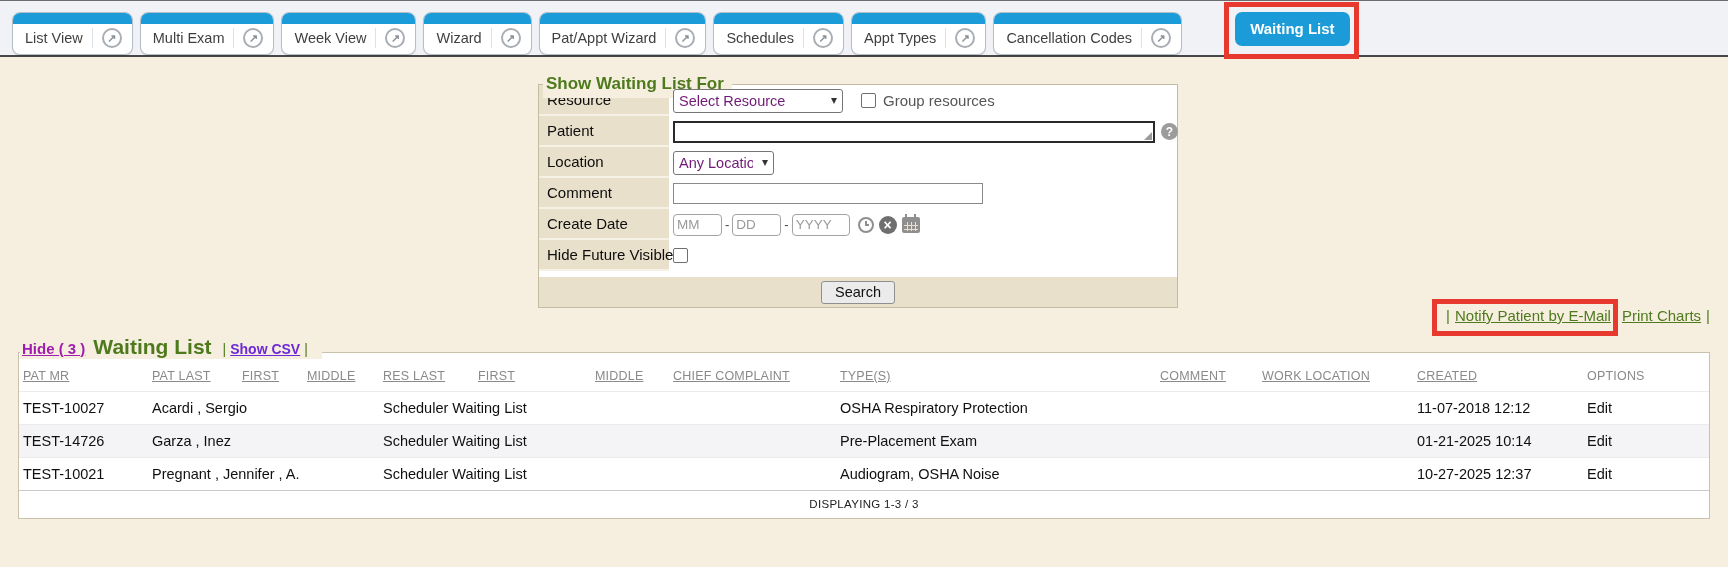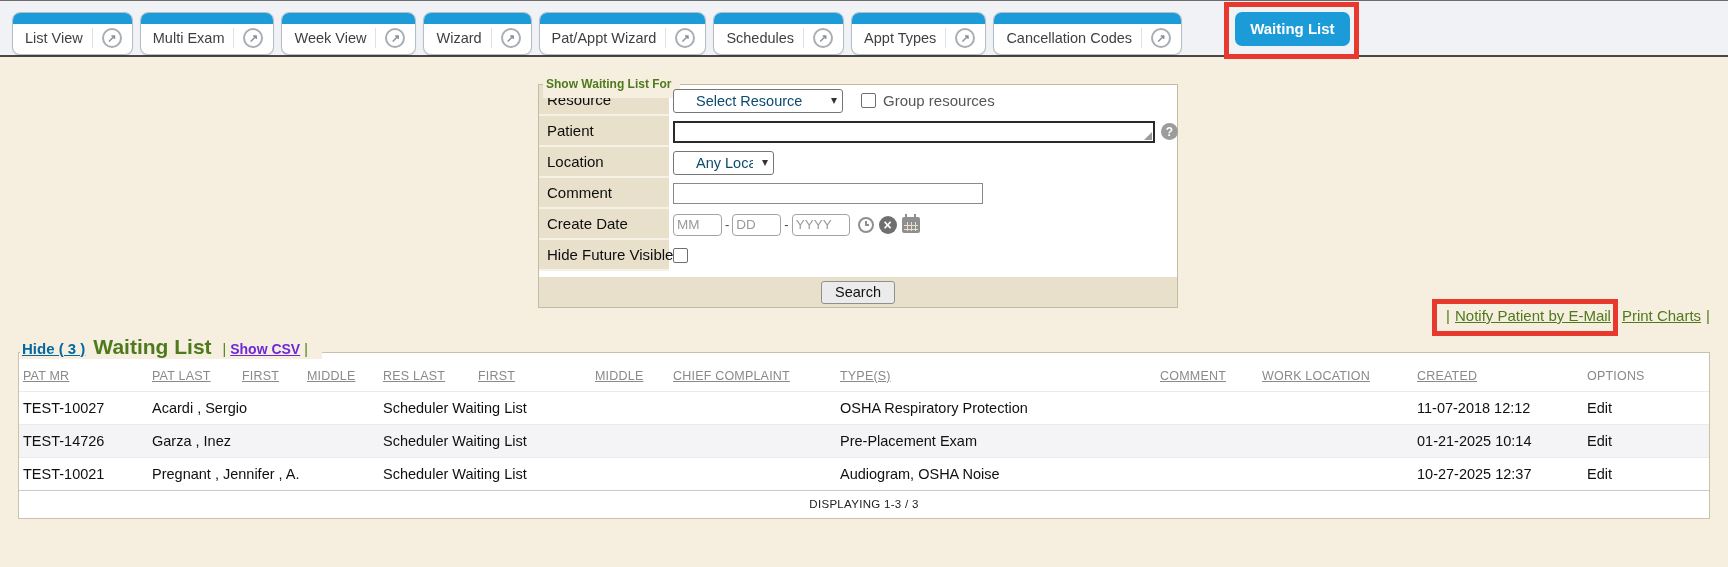--- a/index.html
+++ b/index.html
@@ -44,37 +44,37 @@
   }
   .ann-tab { inset:-10px -9px -13px -11px; }
 
   
   .form-panel {
     position:absolute; left:538px; top:84px; width:640px;
     background:#ffffff; border:1px solid #c3bba2;
   }
   .panel-legend {
     position:absolute; top:-15px; left:4px; background:#f6efdf;
-    padding:0 8px 0 3px; font-size:12px; font-weight:bold; color:#4e7a1d;
+    padding:0 8px 0 3px; font-size:17px; font-weight:bold; color:#4e7a1d;
     line-height:28px; white-space:nowrap;text-align:center;
   }
   .frow { display:flex; align-items:center; height:31px; }
   .flabel {
     width:130px; align-self:stretch; background:#e9e0cc;
     display:flex; align-items:center; padding-left:8px;
     font-size:15px; color:#0d0d0d; border-bottom:2px solid #f6f1e5;
     white-space:nowrap; flex-shrink:0;
   }
   .fcontent { flex:1; display:flex; align-items:center; padding-left:4px; position:relative; }
 
   select.sel {
-    font-family:"Liberation Sans",sans-serif; font-size:14.5px; color:#0c4a6e;
+    font-family:"Liberation Sans",sans-serif; font-size:14.5px; color:#701a75;
     border:1px solid #767676; border-radius:3px; height:24px;
     background:#fff; appearance:none; -webkit-appearance:none;
-    padding:0 20px 0 22px;
+    padding:0 20px 0 5px;
   }
   .selwrap { position:relative; display:inline-flex; }
   .selwrap::after {
     content:"▾"; position:absolute; right:6px; top:50%; transform:translateY(-54%);
     font-size:12px; color:#333; pointer-events:none;
   }
   .cb {
     width:15px; height:15px; border:1.5px solid #6f6f6f; border-radius:2px;
     background:#fff; appearance:none; -webkit-appearance:none; cursor:pointer;
   }
@@ -149,21 +149,21 @@
 
   
   .table-panel {
     position:absolute; left:18px; top:352px; width:1692px;
     background:#ffffff; border:1px solid #c9c1aa;
   }
   .table-legend {
     position:absolute; top:-18px; left:1px; background:#f6efdf;
     padding:0 10px 0 2px; display:flex; align-items:baseline; white-space:nowrap;
   }
-  .hide-link { font-size:15px; font-weight:bold; color:#0369a1; text-decoration:underline; cursor:pointer; }
+  .hide-link { font-size:15px; font-weight:bold; color:#a21caf; text-decoration:underline; cursor:pointer; }
   .wl-title { font-size:21px; font-weight:bold; color:#4e7a1d; margin:0 7px 0 8px; }
   .legend-pipe { font-size:14px; color:#4e7a1d; margin:0 4px; }
   .csv-link { font-size:14px; font-weight:bold; color:#6d28d9; text-decoration:underline; cursor:pointer; }
 
   table.wl { width:100%; border-collapse:collapse; table-layout:fixed; margin-top:8px; }
   table.wl th {
     font-size:12.5px; font-weight:normal; color:#8a8a8a; text-align:left;
     text-decoration:underline; padding:8px 0 8px 4px; white-space:nowrap;
     letter-spacing:0.2px; cursor:pointer;
   }

